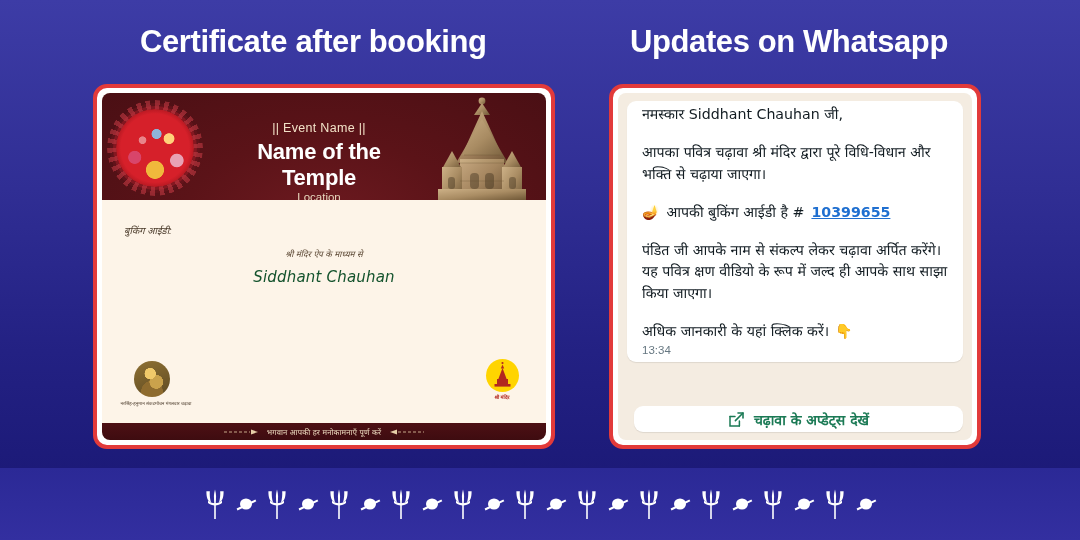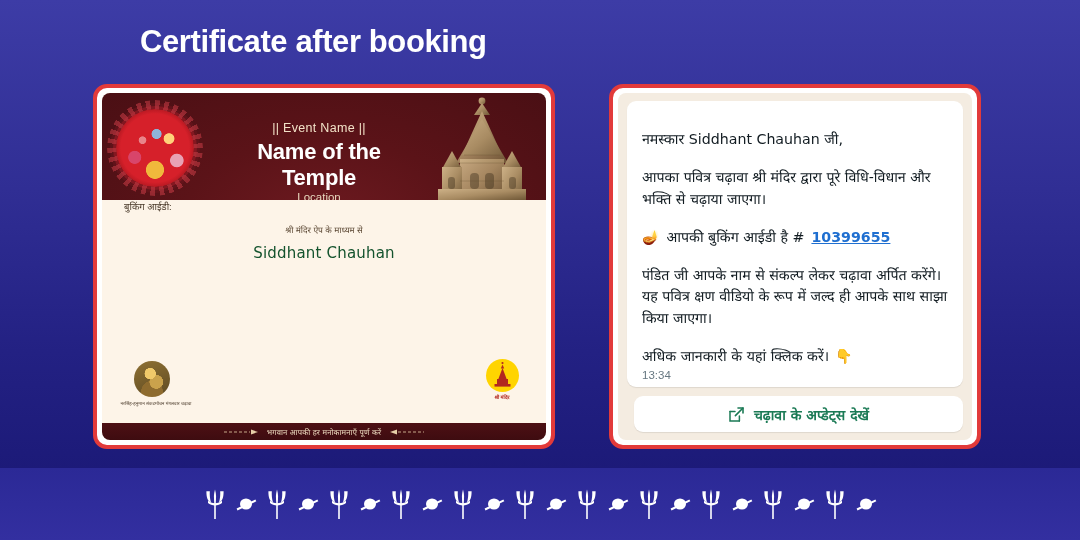--- a/index.html
+++ b/index.html
@@ -59,21 +59,21 @@
     -webkit-mask: radial-gradient(circle, transparent 56%, #000 58%, #000 100%);
             mask: radial-gradient(circle, transparent 56%, #000 58%, #000 100%);
   }
   
   .shikhara { position:absolute; right:4px; bottom:0; width:120px; height:107px; }
   .cert-titles { position:absolute; left:120px; right:130px; top:28px; text-align:center; }
   .cert-event { color:#f3e2c8; font-size:12.5px; letter-spacing:.3px; }
   .cert-temple{ color:#ffffff; font-size:22px; font-weight:bold; margin-top:4px; letter-spacing:-.2px; }
   .cert-loc   { color:#e9d9bf; font-size:11.5px; margin-top:0; }
 
-  .cert-body { position:relative; flex:1 1 auto; padding:0 22px 0; }
+  .cert-body { position:relative; flex:1 1 auto; padding:24px 22px 0;font-style:italic; }
   .cert-bookid { font-size:9.5px; color:#4a3a2a; }
   .cert-via    { text-align:center; font-size:8.5px; color:#5a4632; margin-top:11px; }
   .cert-name   { text-align:center; font-size:15px; color:#14532d; margin-top:9px;
                  font-family:"DejaVu Sans", sans-serif; letter-spacing:.2px; }
   .cert-para   { text-align:center; font-size:9.2px; line-height:1.85; color:#4a3a2a;
                  margin-top:12px; padding:0 4px; }
 
   .cert-seals { position:relative; height:64px; }
   .seal-temple{
     position:absolute; left:32px; top:2px; width:36px; height:36px; border-radius:50%;
@@ -111,38 +111,38 @@
     content:""; position:absolute; inset:0; opacity:.5;
     background:
       radial-gradient(circle at 8% 12%, rgba(205,180,150,.55) 0 8px, rgba(0,0,0,0) 9px),
       radial-gradient(circle at 92% 26%, rgba(205,180,150,.5) 0 9px, rgba(0,0,0,0) 10px),
       radial-gradient(circle at 14% 62%, rgba(205,180,150,.45) 0 10px, rgba(0,0,0,0) 11px),
       radial-gradient(circle at 88% 74%, rgba(205,180,150,.5) 0 8px, rgba(0,0,0,0) 9px),
       radial-gradient(circle at 50% 94%, rgba(205,180,150,.4) 0 11px, rgba(0,0,0,0) 12px);
   }
   .wa-bubble{
     position:absolute; left:9px; right:9px; top:8px;
-    background:#ffffff; border-radius:9px; padding:28px 15px 6px;
+    background:#ffffff; border-radius:9px; padding:3px 15px 6px;
     box-shadow:0 1px 1px rgba(0,0,0,.09);
   }
   .wa-line{
     font-family:"DejaVu Sans", sans-serif;
     font-size:14.2px; line-height:1.5; color:#111b21;
   }
   .wa-gap{ height:17px; }
   .wa-id-line{ display:flex; align-items:baseline; gap:7px; }
   .wa-emoji{ font-size:14px; }
   .wa-link{ color:#1f6fd0; text-decoration:underline; font-weight:bold; }
   .wa-last{ display:flex; align-items:baseline; gap:6px; }
   .wa-time{
     text-align:left; font-size:11.5px; color:#667781;
     margin-top:2px; font-family:"Liberation Sans", sans-serif;
   }
   .wa-cta{
-    position:absolute; left:16px; right:9px; bottom:8px; height:36px;
+    position:absolute; left:16px; right:9px; bottom:8px; height:26px;
     background:#ffffff; border-radius:9px;
     display:flex; align-items:center; justify-content:center; gap:9px;
     box-shadow:0 1px 1px rgba(0,0,0,.09); cursor:pointer;
   }
   .wa-cta-text{
     color:#1b7a55; font-size:14px; font-family:"DejaVu Sans", sans-serif; font-weight:bold;
   }
 
   
   .strip{
@@ -150,20 +150,21 @@
     background:linear-gradient(180deg,#2b2996,#332fa0);
     display:flex; align-items:center; justify-content:center; gap:9px;
   }
   .strip-sym{ width:22px; height:30px; }
 </style>
 </head>
 <body>
 
 <div class="headings">
   <div class="heading h-left">Certificate after booking</div>
+  <div class="heading h-right">Updates on Whatsapp</div>
 </div>
 
 <div class="panel panel-cert">
   <div class="cert-inner">
 
     <div class="cert-head">
       <div class="deity"></div>
 
       <svg class="shikhara" viewBox="0 0 120 107">
         <defs>

